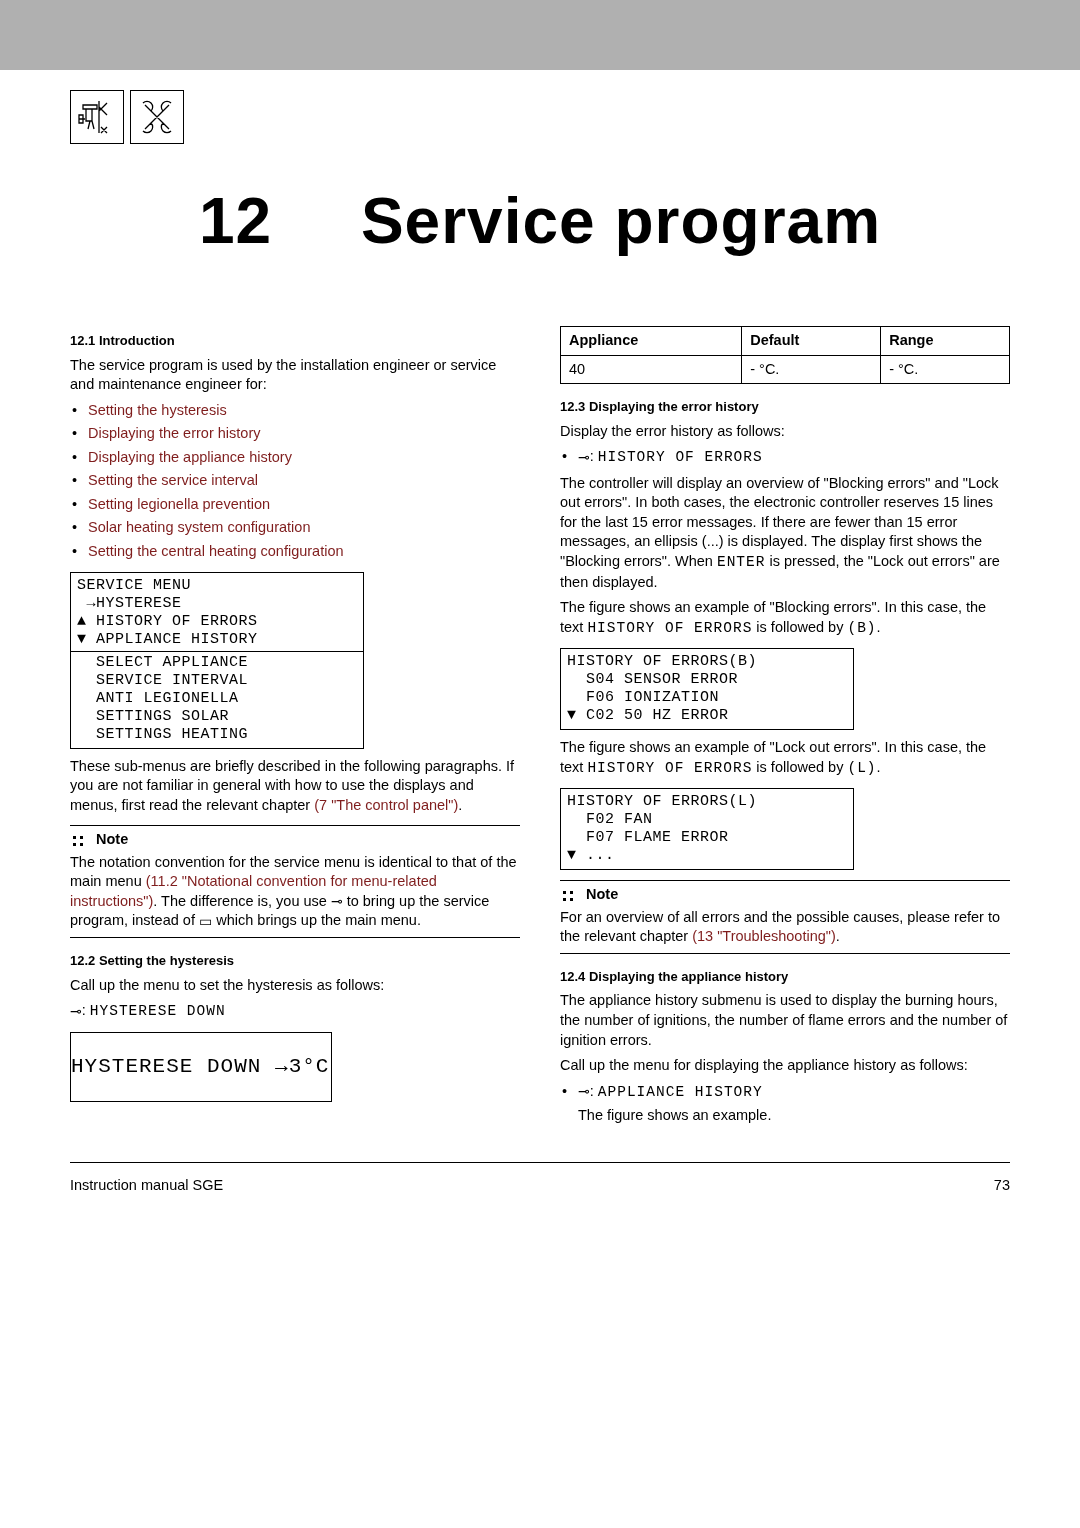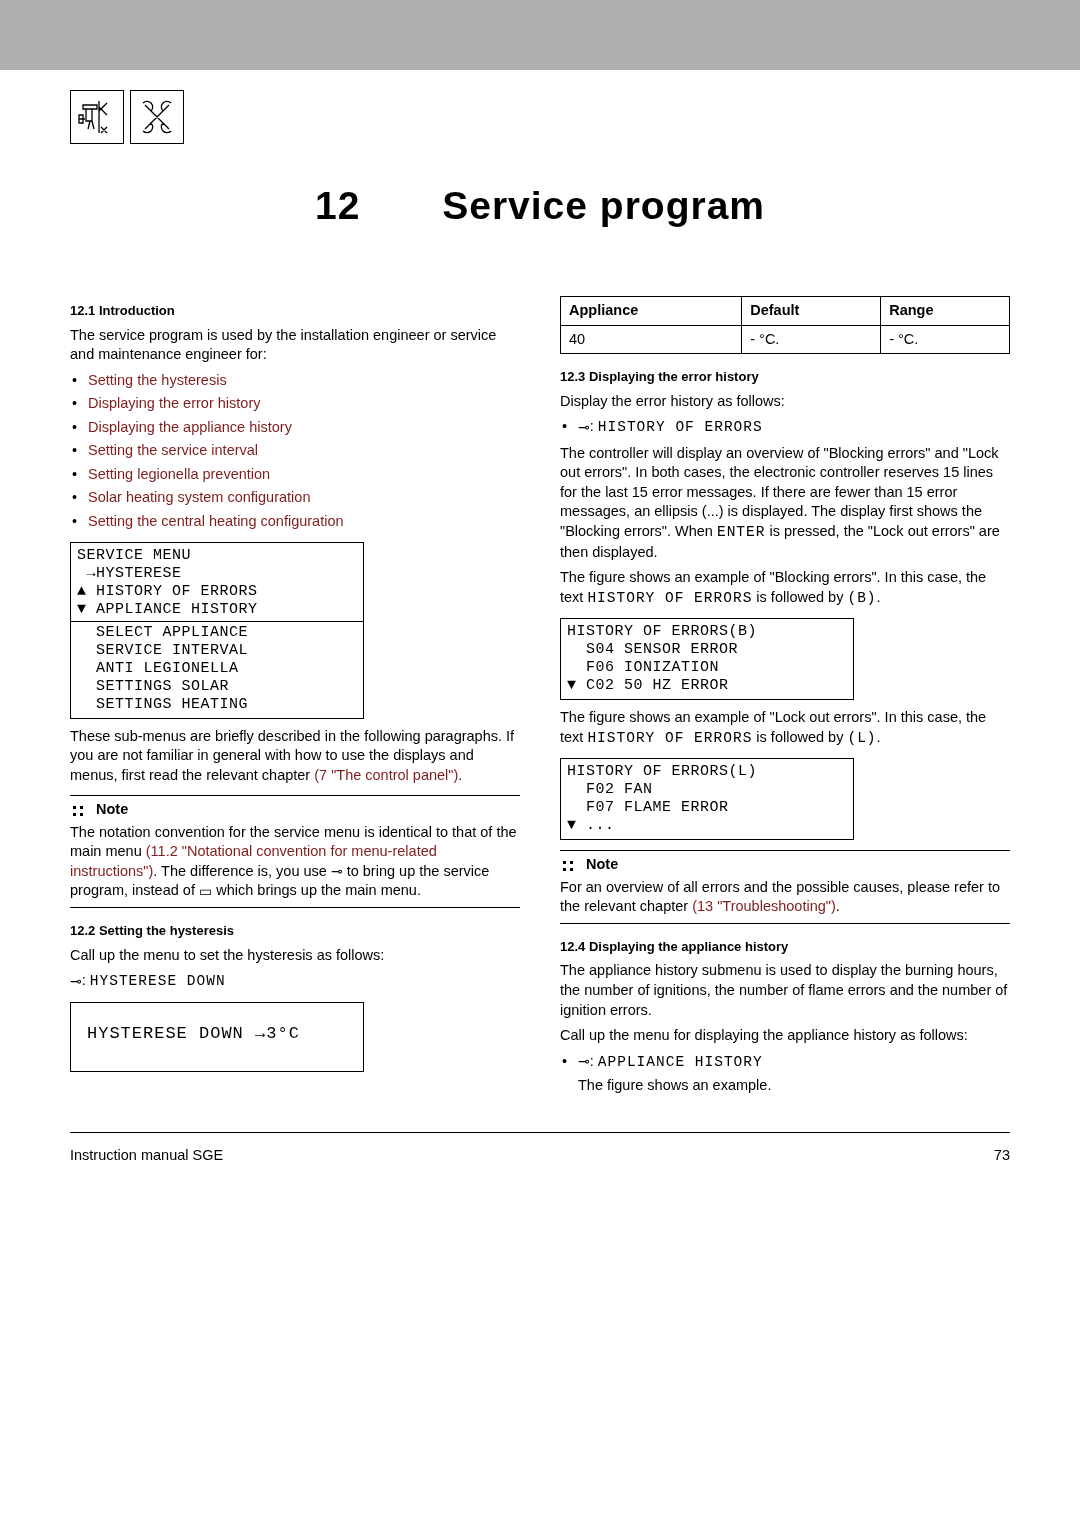--- a/index.html
+++ b/index.html
@@ -25,21 +25,21 @@
     width: 52px;
     height: 52px;
     border: 1px solid #000;
     display: flex;
     align-items: center;
     justify-content: center;
     font-size: 28px;
   }
   .chapter-title {
     text-align: center;
-    font-size: 39px;
+    font-size: 64px;
     font-weight: bold;
     margin: 30px 0 60px 0;
     letter-spacing: 1px;
   }
   .chapter-title .num {
     margin-right: 70px;
   }
   .columns {
     display: flex;
     gap: 40px;
@@ -132,26 +132,26 @@
     border-top: 1px solid #000;
     margin: 0 70px;
     padding: 14px 0 20px 0;
     display: flex;
     justify-content: space-between;
     font-size: 14.5px;
   }
   .lcd-small {
     font-family: "Courier New", monospace;
     border: 1px solid #000;
-    padding: 20px 16px;
+    padding: 20px 0;
     margin: 10px 0;
     width: 260px;
     height: 28px;
     letter-spacing: 1px;
-    font-size: 17px;
+    font-size: 21px;
     display: flex;
     align-items: flex-start;
   }
 </style>
 </head>
 <body>
 
 <div class="top-bar"></div>
 
 <div class="icons-row">

